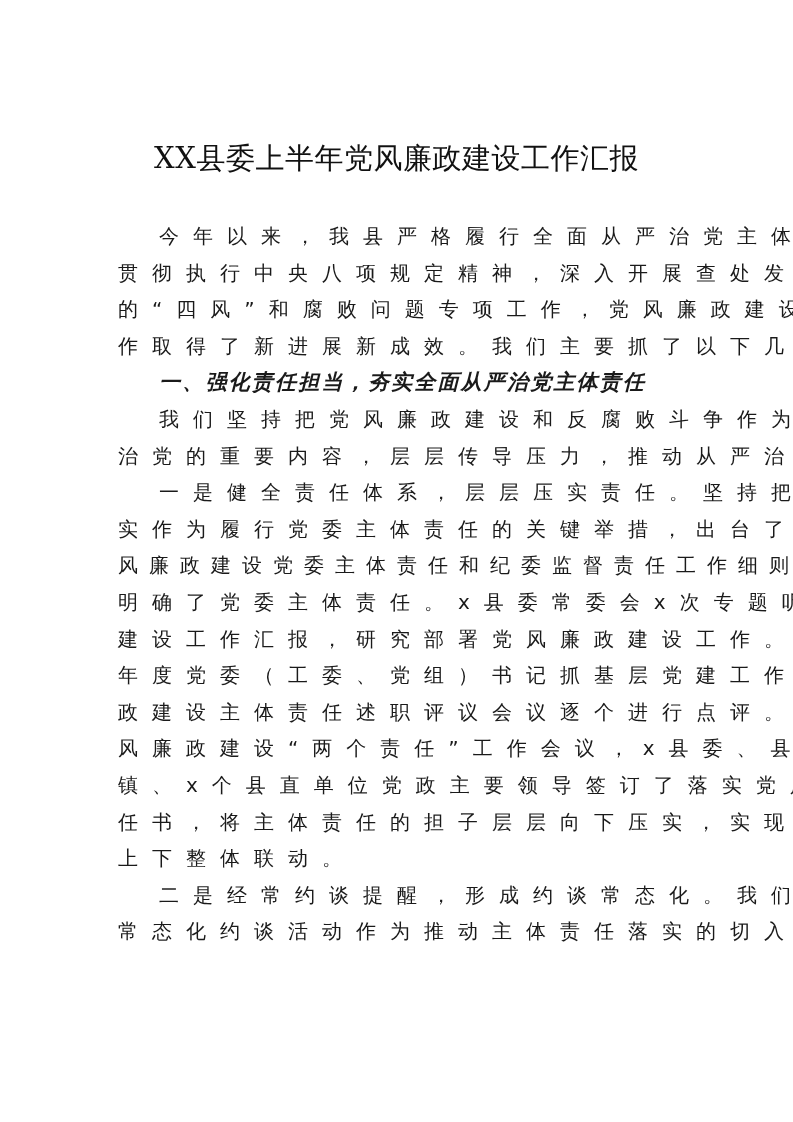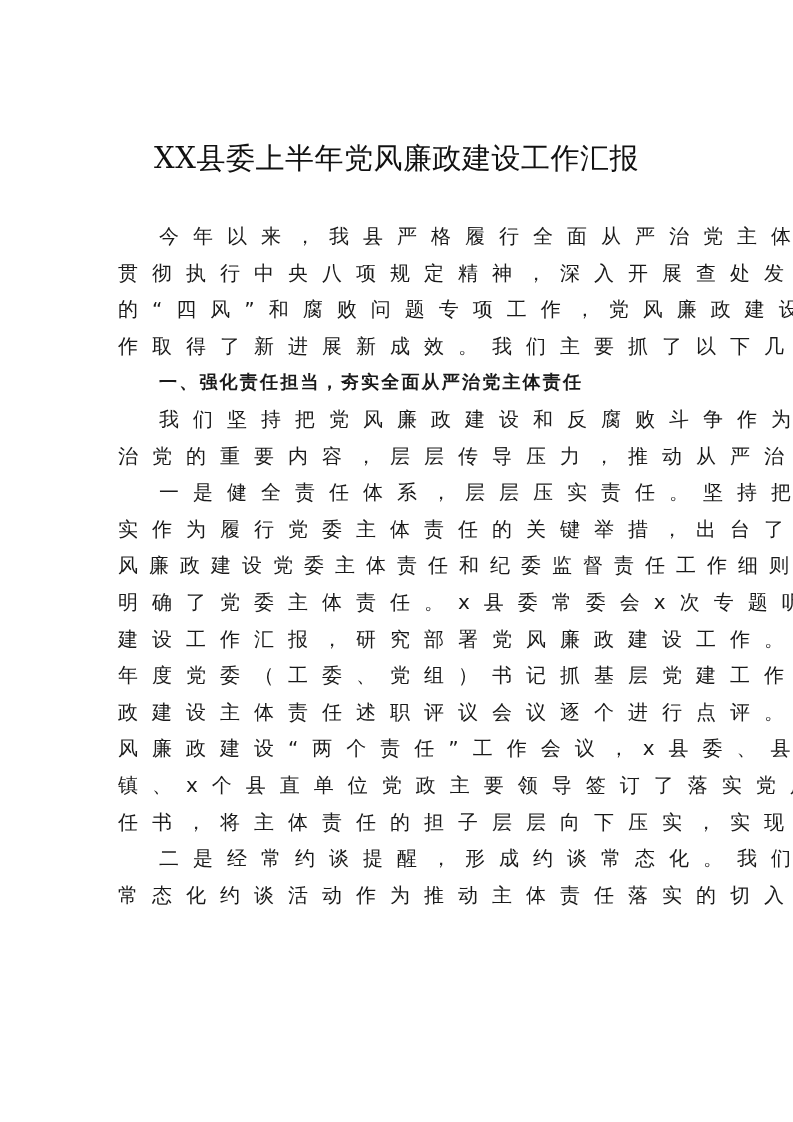--- a/index.html
+++ b/index.html
@@ -13,21 +13,21 @@
   .body {
     position: absolute; left: 118px; top: 218px; width: 560px;
     font-family: "DejaVu Sans", "Liberation Sans", sans-serif;
     color: #1a1a1a;
   }
   .line {
     height: 36.6px; line-height: 36.6px; font-size: 20px; white-space: nowrap;
     letter-spacing: 16.6px; display: block;
   }
   .line.indent { padding-left: 41px; }
-  .line.heading { font-weight: bold; letter-spacing: 2.2px; font-size: 18px; }
+  .line.heading { font-weight: bold; letter-spacing: 2.2px; font-size: 21px; font-style: italic; }
   .line.tight { letter-spacing: 14px; }
   .line.tighter { letter-spacing: 11px; }
 </style>
 </head>
 <body>
 
 <div class="page">
   <div class="title">XX县委上半年党风廉政建设工作汇报</div>
 
   <div class="body">
@@ -52,20 +52,21 @@
       <span class="line indent tight">一是健全责任体系，层层压实责任。坚持把明确责任落</span>
       <span class="line tight">实作为履行党委主体责任的关键举措，出台了《x县落实党</span>
       <span class="line tighter">风廉政建设党委主体责任和纪委监督责任工作细则（试行）》，</span>
       <span class="line tight">明确了党委主体责任。x县委常委会x次专题听取党风廉政</span>
       <span class="line tight">建设工作汇报，研究部署党风廉政建设工作。召开了2022</span>
       <span class="line tight">年度党委（工委、党组）书记抓基层党建工作和履行党风廉</span>
       <span class="line tight">政建设主体责任述职评议会议逐个进行点评。召开了落实党</span>
       <span class="line tight">风廉政建设“两个责任”工作会议，x县委、县政府与x个</span>
       <span class="line tight">镇、x个县直单位党政主要领导签订了落实党风廉政建设责</span>
       <span class="line tight">任书，将主体责任的担子层层向下压实，实现落实主体责任</span>
+      <span class="line tight">上下整体联动。</span>
     </div>
 
     <div>
       <span class="line indent tight">二是经常约谈提醒，形成约谈常态化。我们始终把开展</span>
       <span class="line tight">常态化约谈活动作为推动主体责任落实的切入点，通过开展</span>
     </div>
   </div>
 </div>
 
 </body></html>

